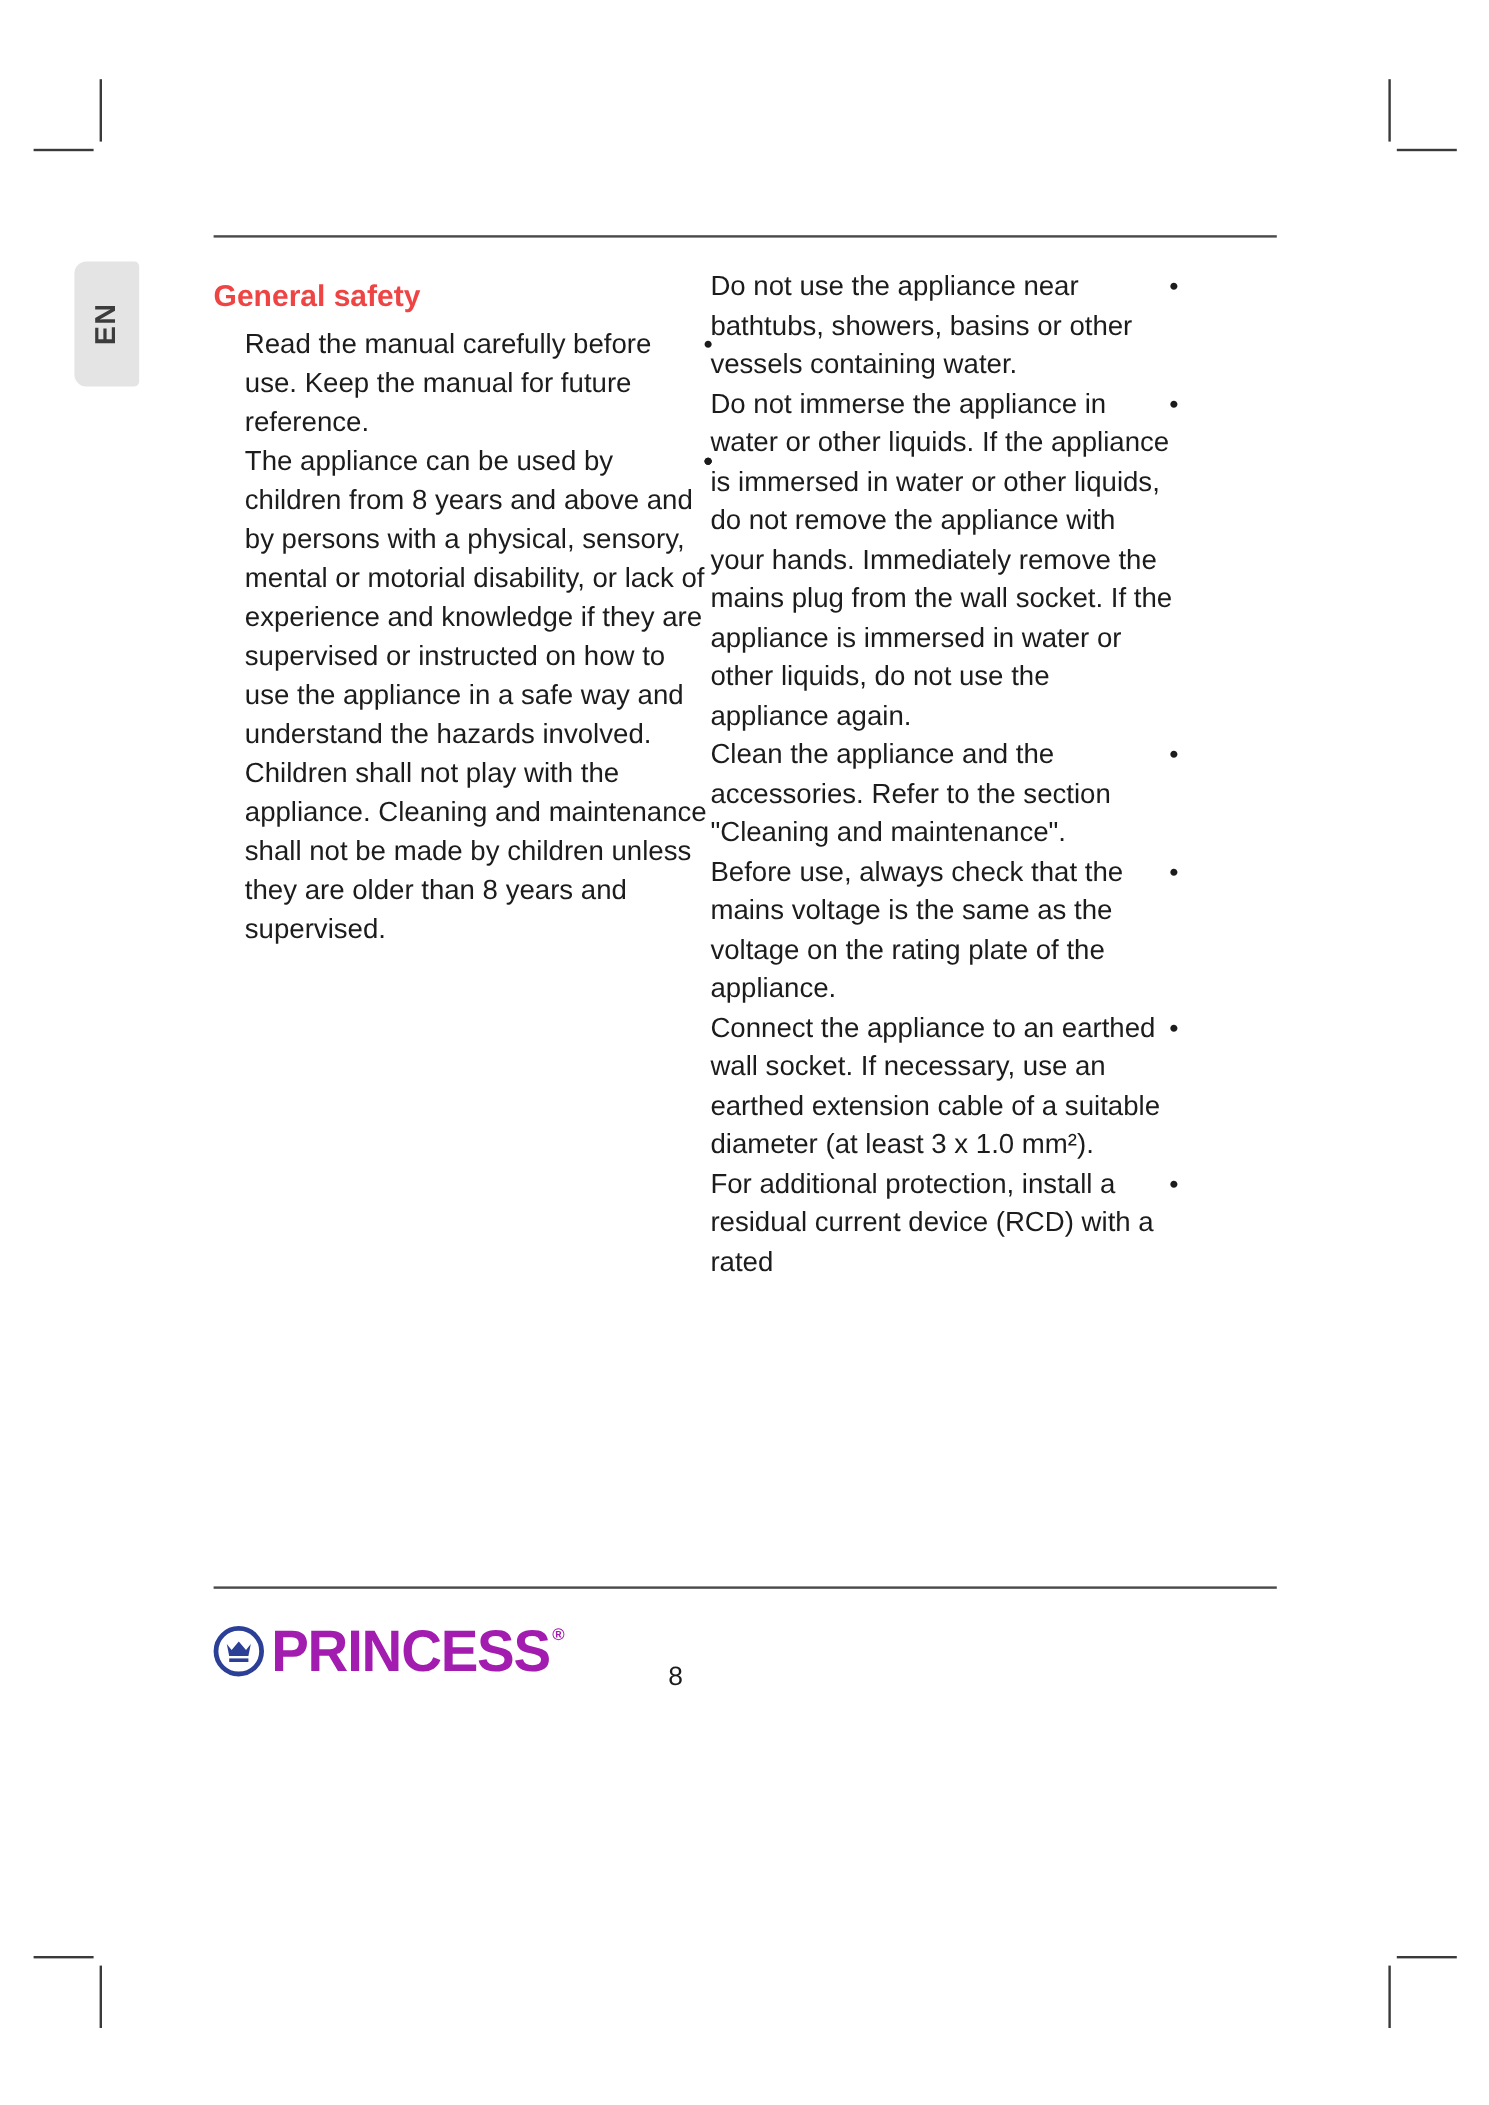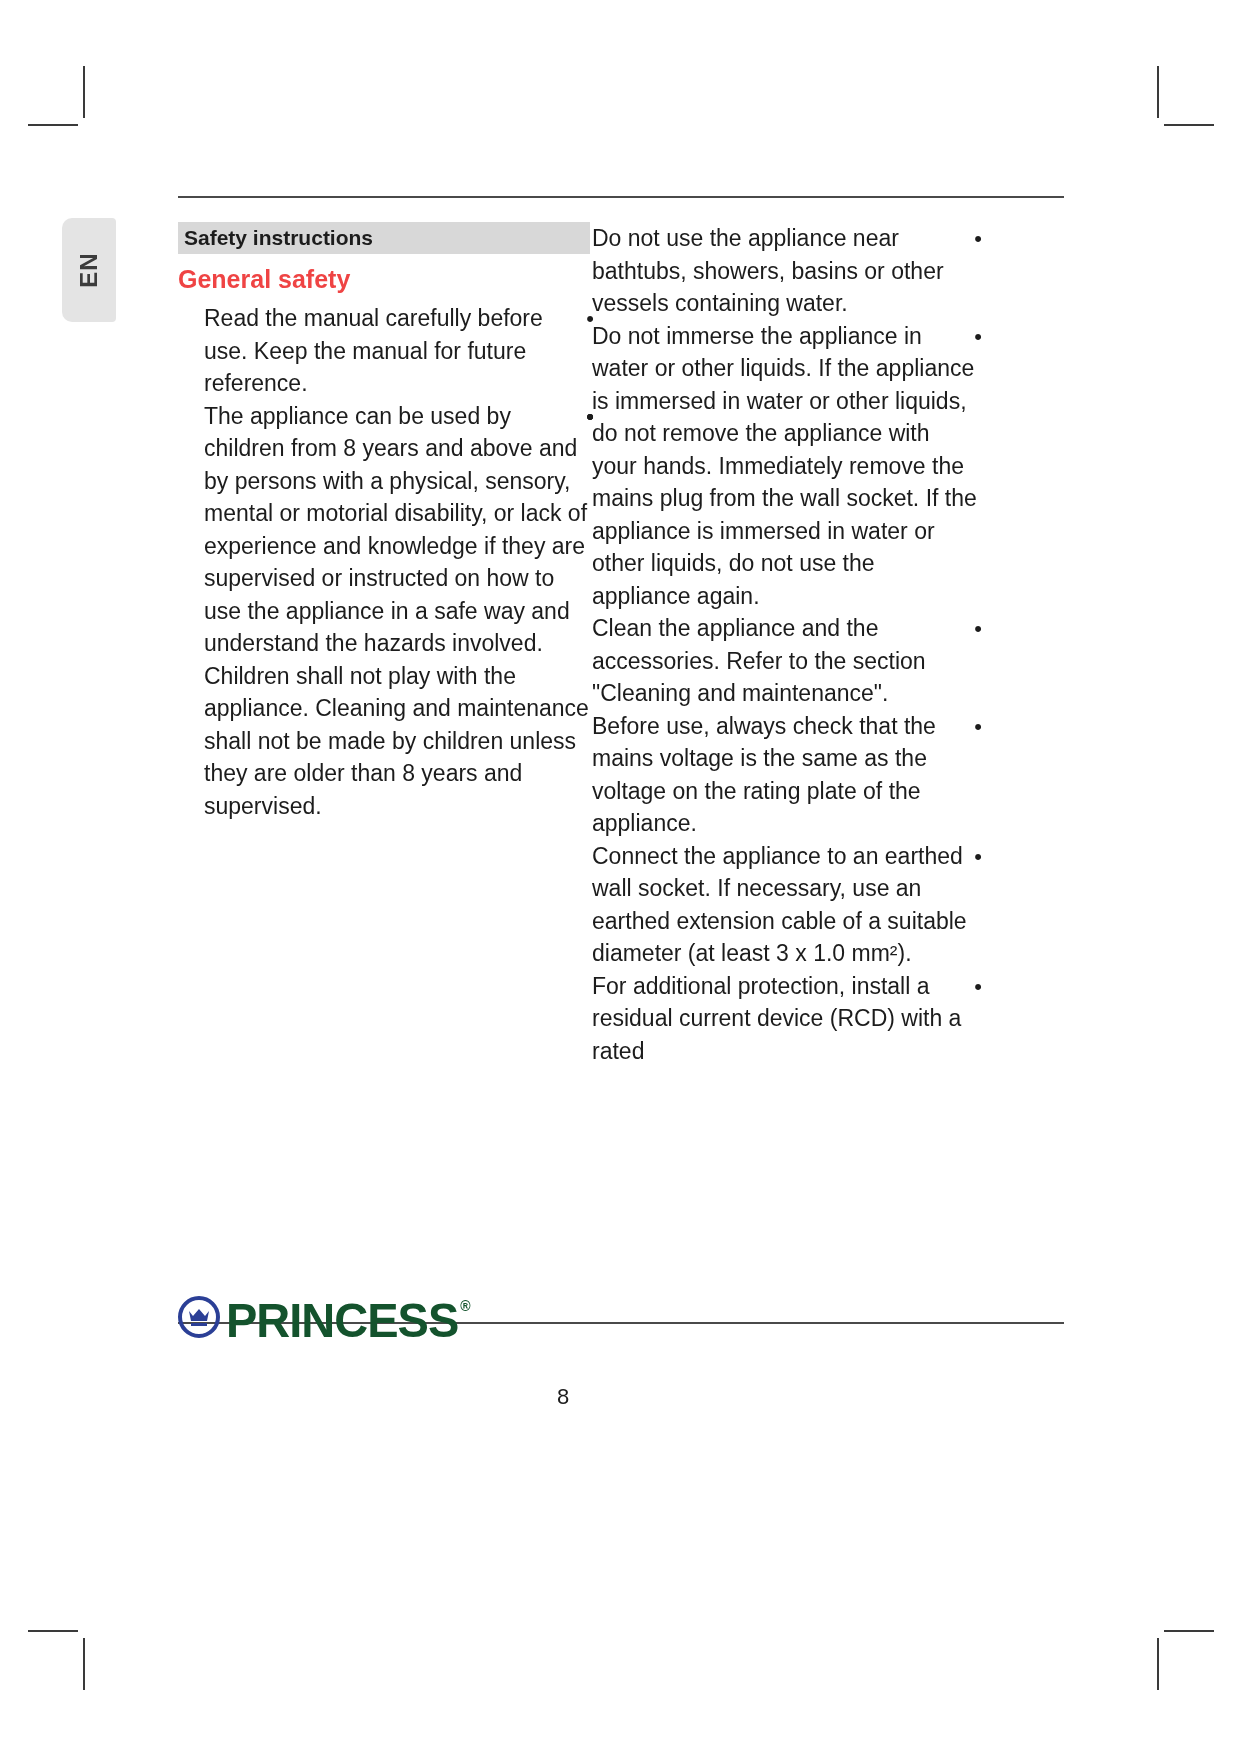--- a/index.html
+++ b/index.html
@@ -41,22 +41,22 @@
     font-size:25px;font-weight:bold;margin:10px 0 8px 0;line-height:30px;color:#ef4444;
   }
   .col-right h2.sub{margin:9px 0 4px 0;}
   p.body-item{margin:0;padding-left:26px;position:relative;}
   .col-right p.body-item{padding-left:24px;}
   p.body-item .bullet{
     position:absolute;right:-4px;top:1px;font-size:22px;color:#1c1c1c;
   }
   
   .logo{
-    position:absolute;left:178px;top:1296px;
-    display:flex;color:#14532d;
+    position:absolute;left:178px;top:1352px;
+    display:flex;align-items:center;color:#a21caf;
   }
   .logo .crown-circle{
     width:42px;height:42px;border:4px solid #2b3f96;border-radius:50%;
     display:flex;align-items:center;justify-content:center;margin-right:6px;
     box-sizing:border-box;
   }
   .logo .crown-circle svg{display:block;}
   .logo .logo-text{
     font-size:47px;font-weight:bold;letter-spacing:-1px;
     transform:scaleY(1.04);line-height:1;
@@ -84,23 +84,20 @@
   <div class="crop v" style="left:1157px;top:1638px;"></div>
 
   <div class="lang-tab">
     <span>EN</span>
   </div>
 
   <div class="rule top"></div>
   <div class="rule bottom"></div>
 
   <div class="col col-left">
-    <div class="section-bar">
-      <span>Safety instructions</span>
-    </div>
     <h2 class="sub">General safety</h2>
 
     <p class="body-item">
       <span class="bullet">•</span>
       <span>Read the manual carefully before use. Keep the manual for future reference.</span>
     </p>
     <p class="body-item">
       <span class="bullet">•</span>
     </p>
     <p class="body-item">

